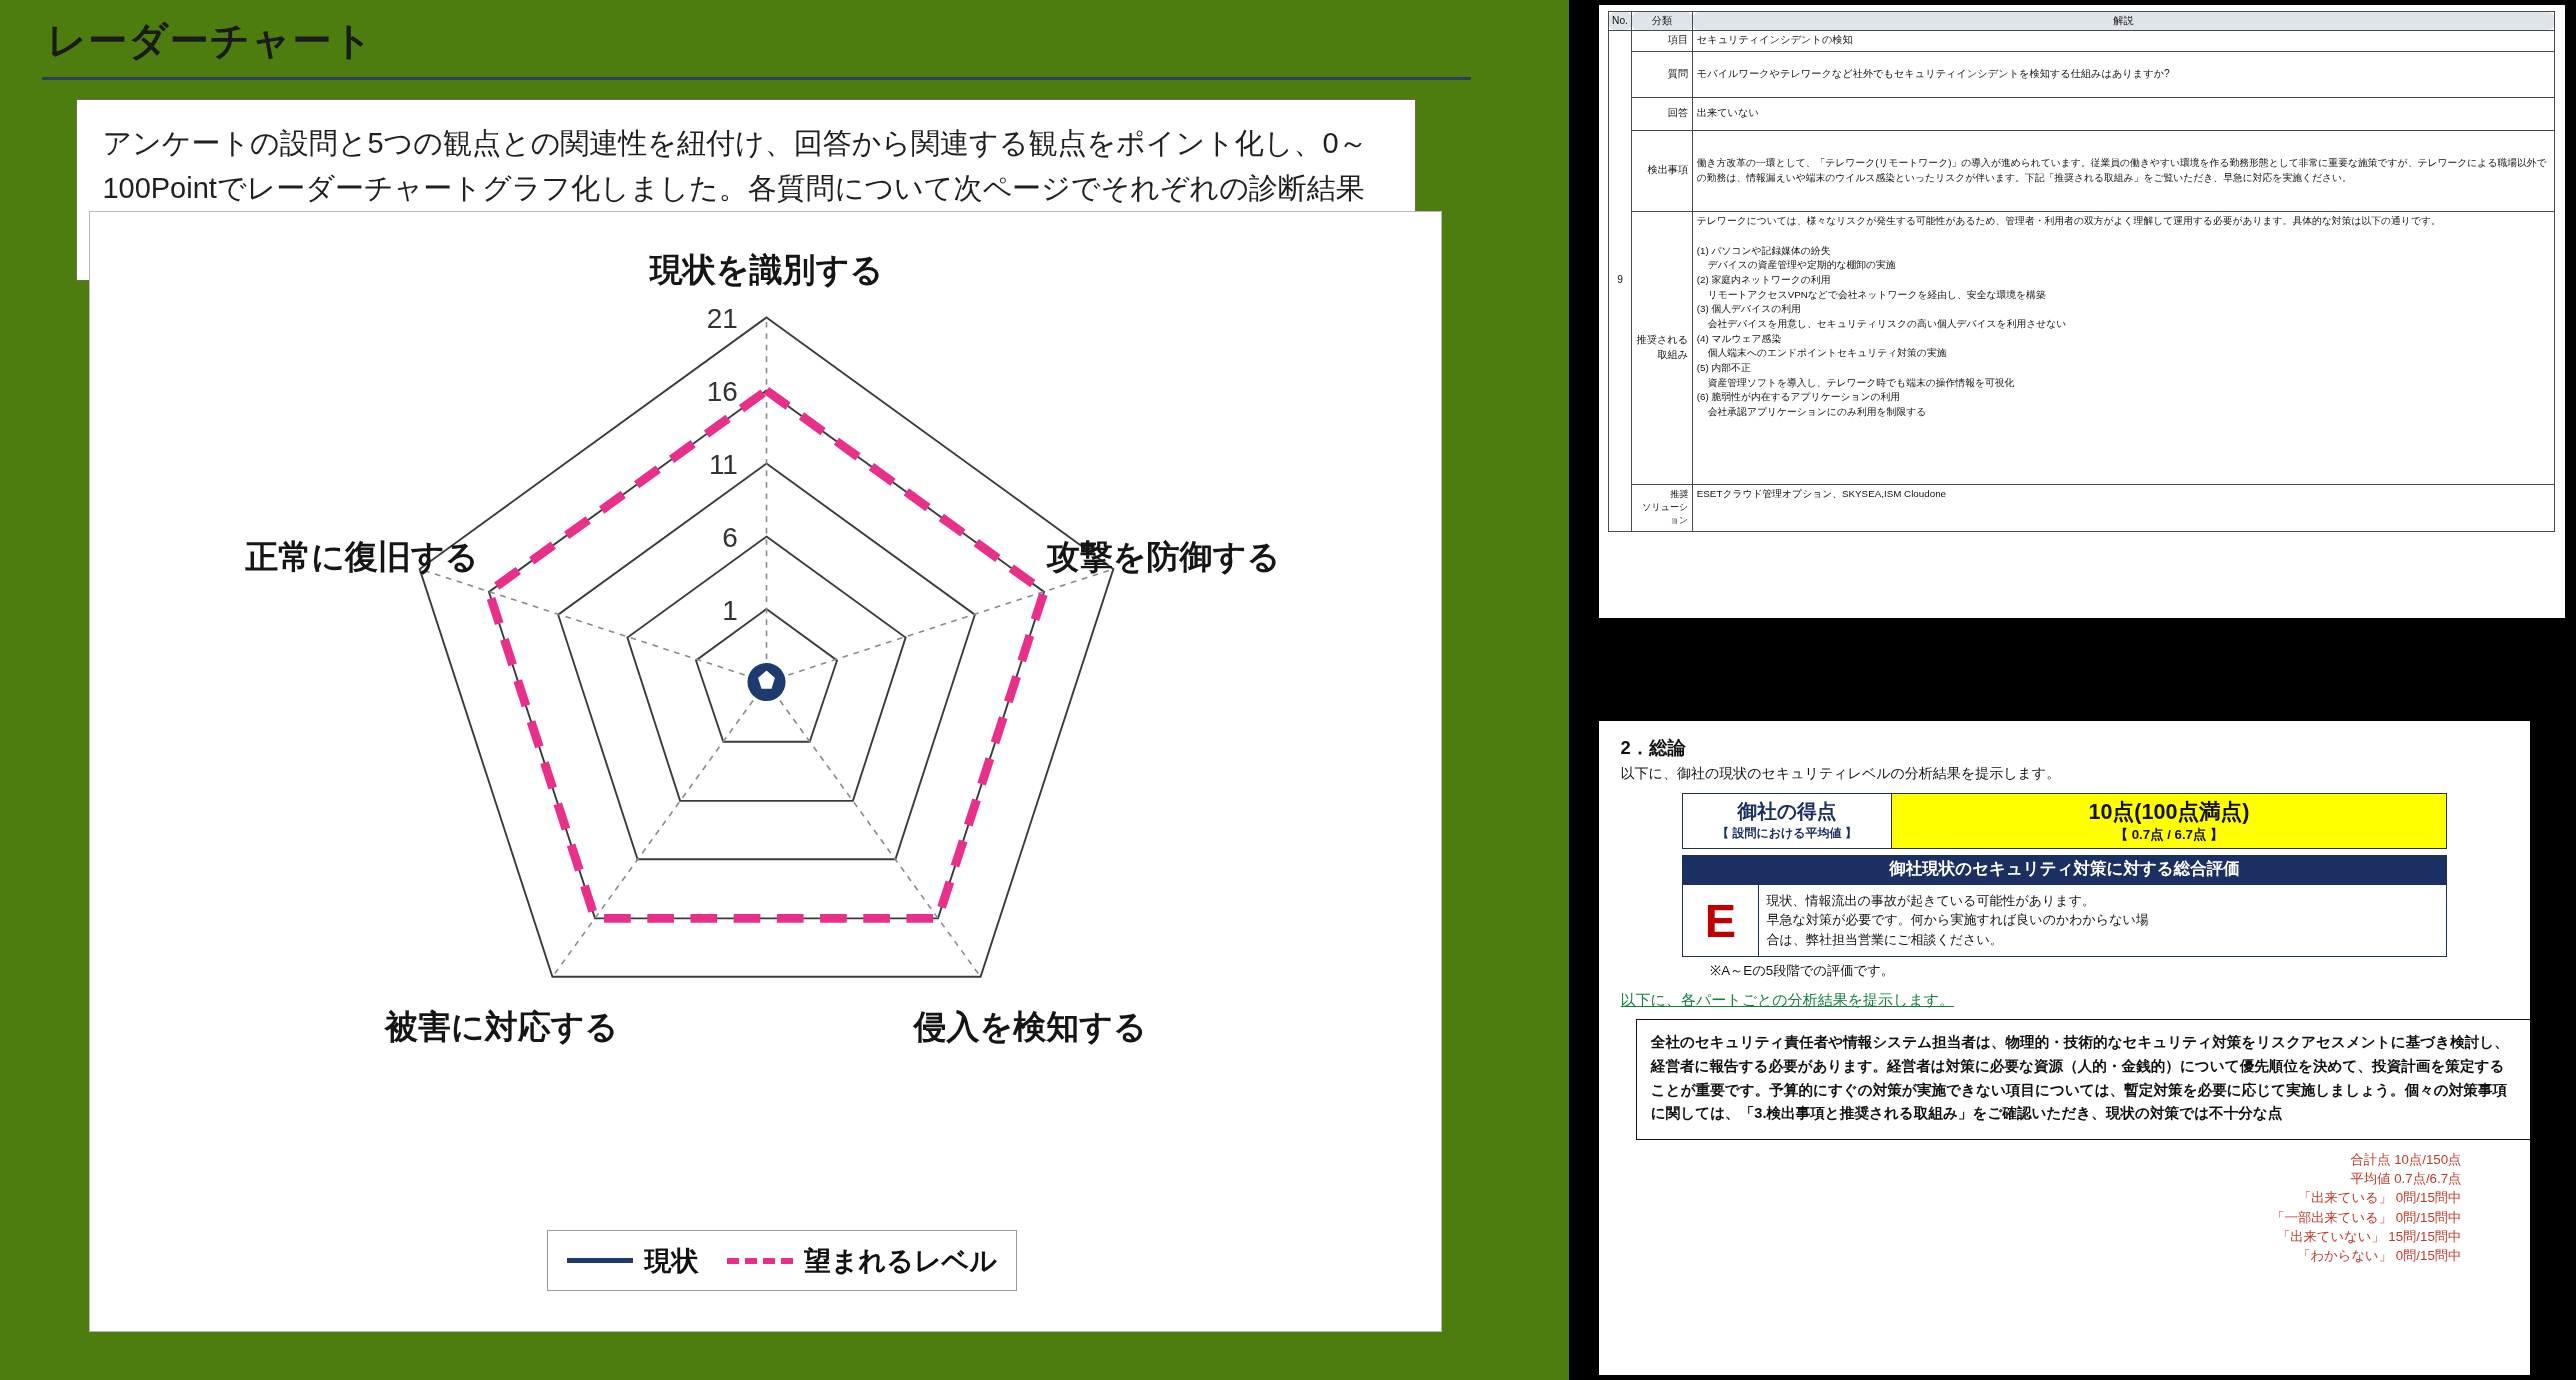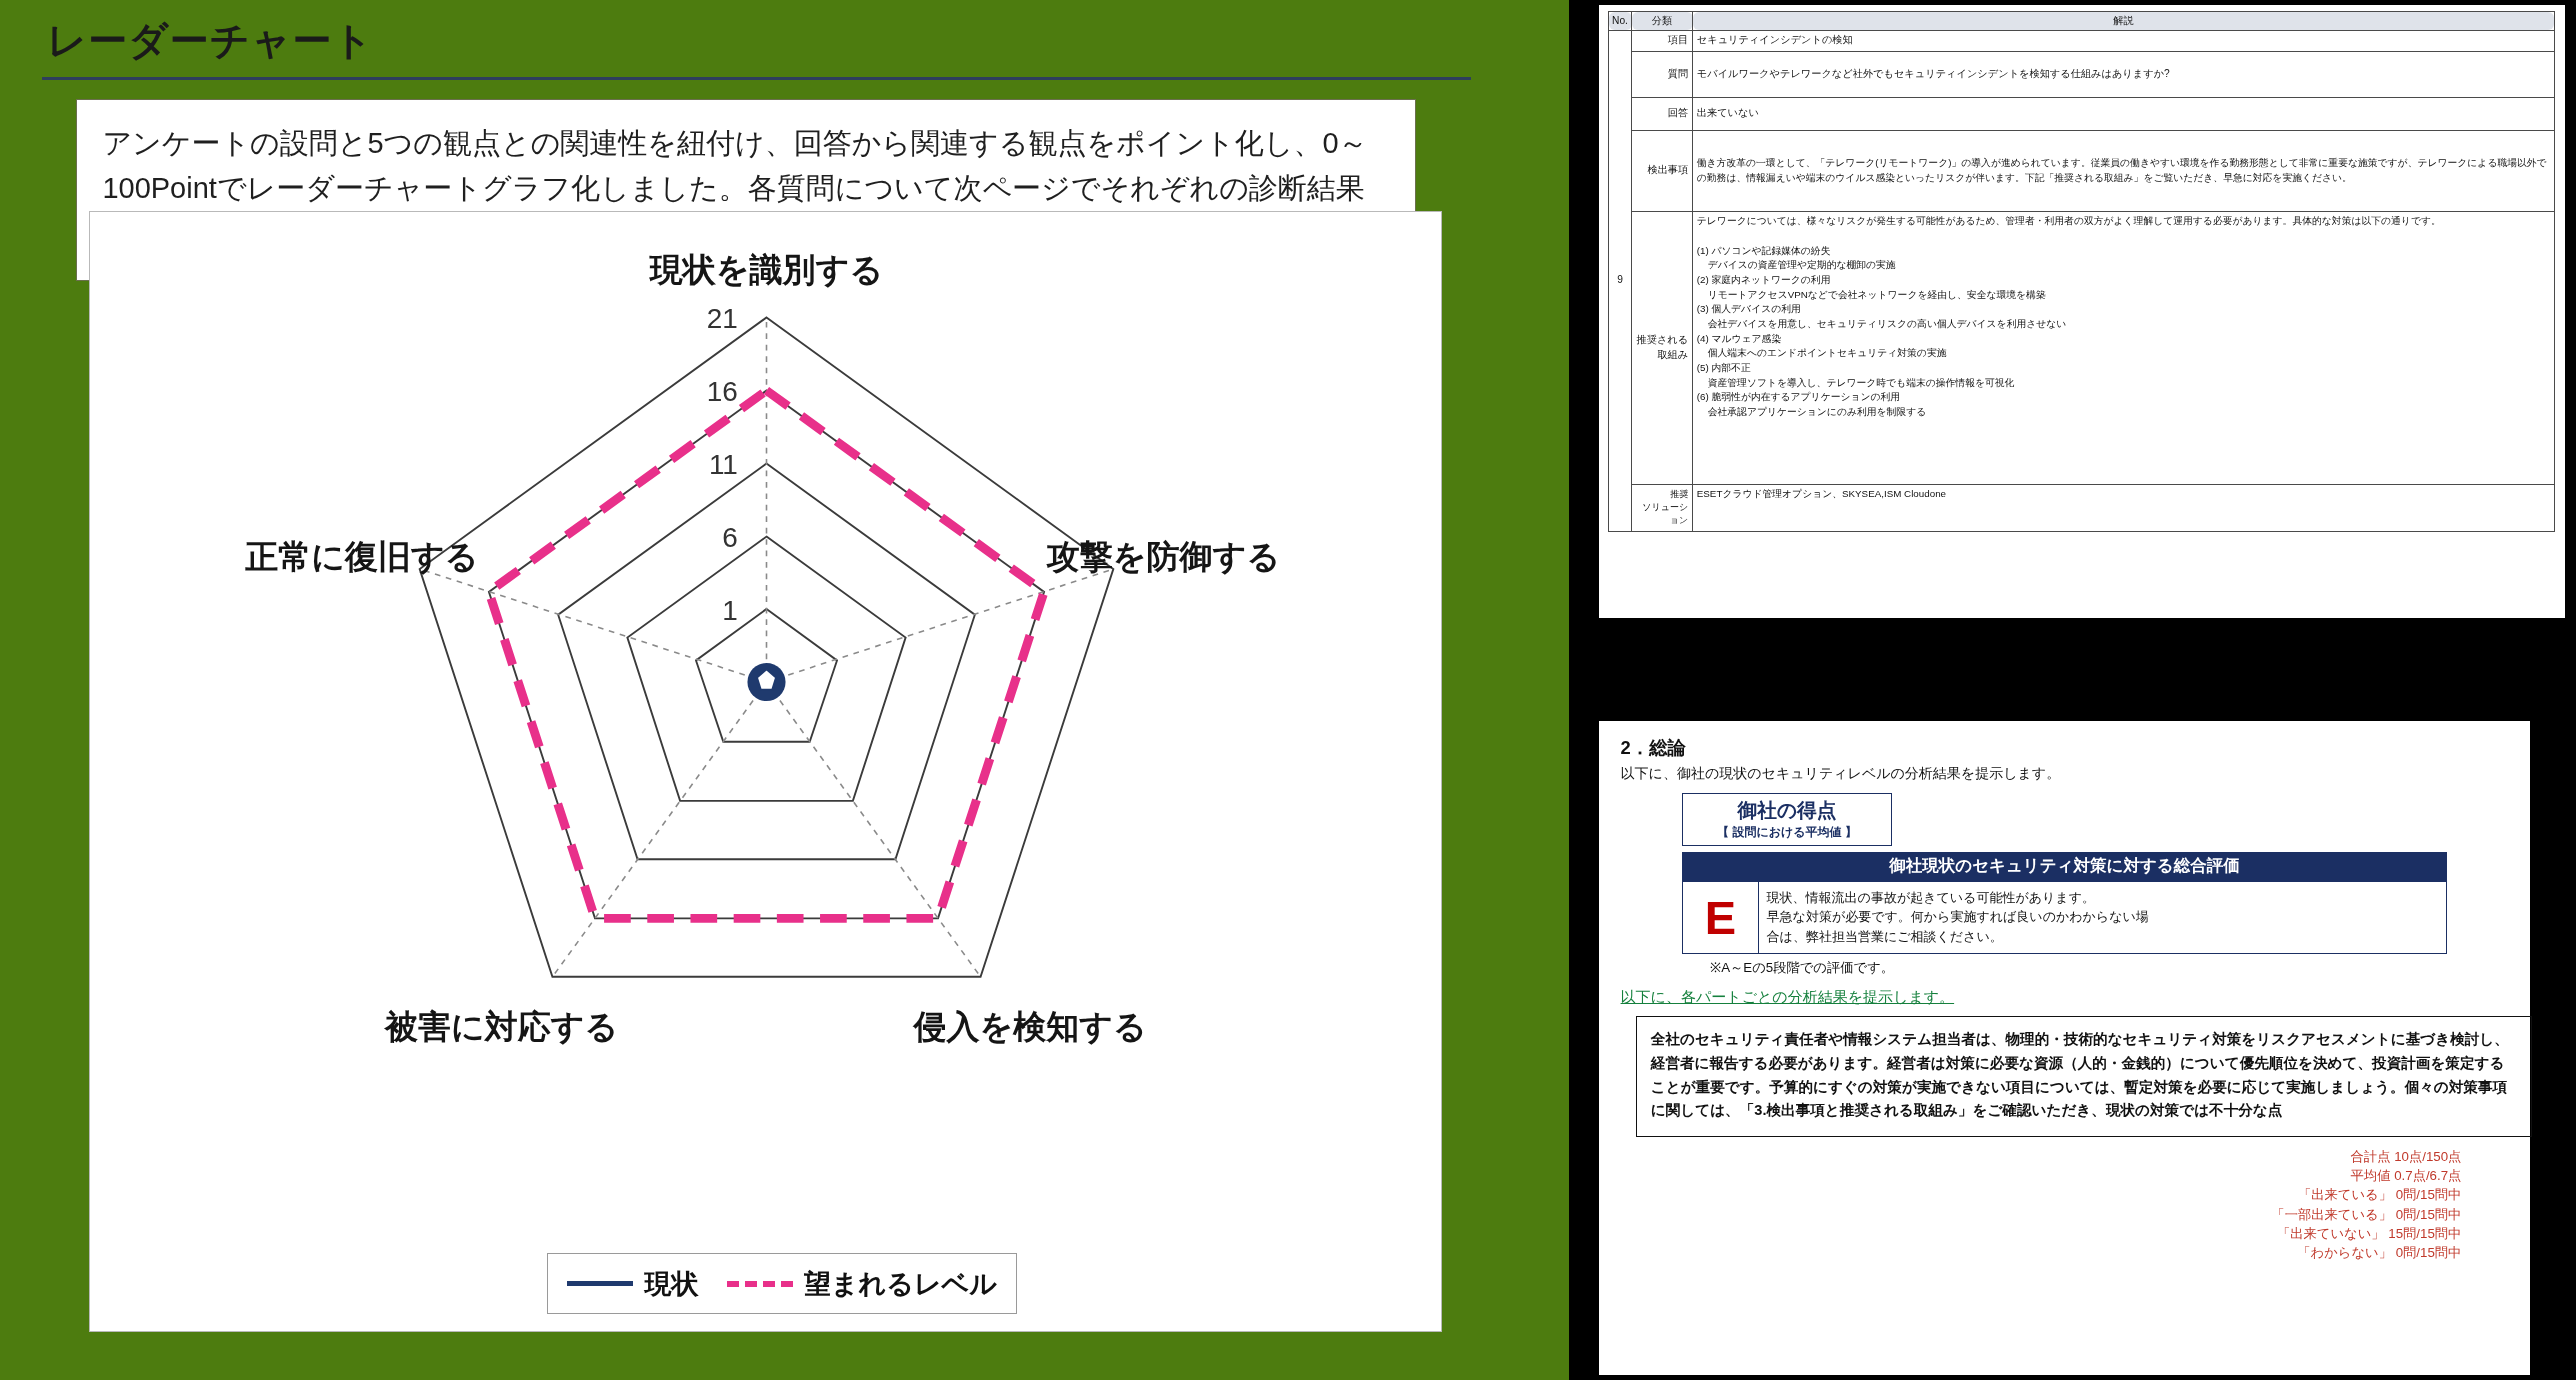--- a/index.html
+++ b/index.html
@@ -71,21 +71,21 @@
     font-weight: bold;
     fill: #151515;
   }
   .tick-label {
     font-family: "Liberation Sans", sans-serif;
     font-size: 44px;
     fill: #333333;
   }
   #legend-box {
     position: absolute;
-    left: 457px; top: 1041px;
+    left: 457px; top: 1018px;
     width: 470px; height: 61px;
     border: 1.3px solid #9a9a9a;
     background: #ffffff;
     display: flex;
     align-items: center;
     justify-content: center;
     gap: 28px;
   }
   .legend-item { display: flex; align-items: center; gap: 11.4px; }
   .legend-swatch-solid {
@@ -384,20 +384,24 @@
   <div id="doc-sum-slide">
     <div id="sum-h">2．総論</div>
     <div id="sum-lead">以下に、御社の現状のセキュリティレベルの分析結果を提示します。</div>
 
     <div id="score-block">
       <div class="score-row">
         <div class="score-left">
           <div class="t1">御社の得点</div>
           <div class="t2">【 設問における平均値 】</div>
         </div>
+        <div class="score-right">
+          <div class="t1">10点(100点満点)</div>
+          <div class="t2">【 0.7点 / 6.7点 】</div>
+        </div>
       </div>
 
       <div id="eval-bar">御社現状のセキュリティ対策に対する総合評価</div>
       <div id="eval-row">
         <div id="eval-grade">E</div>
         <div id="eval-desc">現状、情報流出の事故が起きている可能性があります。
 早急な対策が必要です。何から実施すれば良いのかわからない場
 合は、弊社担当営業にご相談ください。</div>
       </div>
       <div id="eval-note">※A～Eの5段階での評価です。</div>

